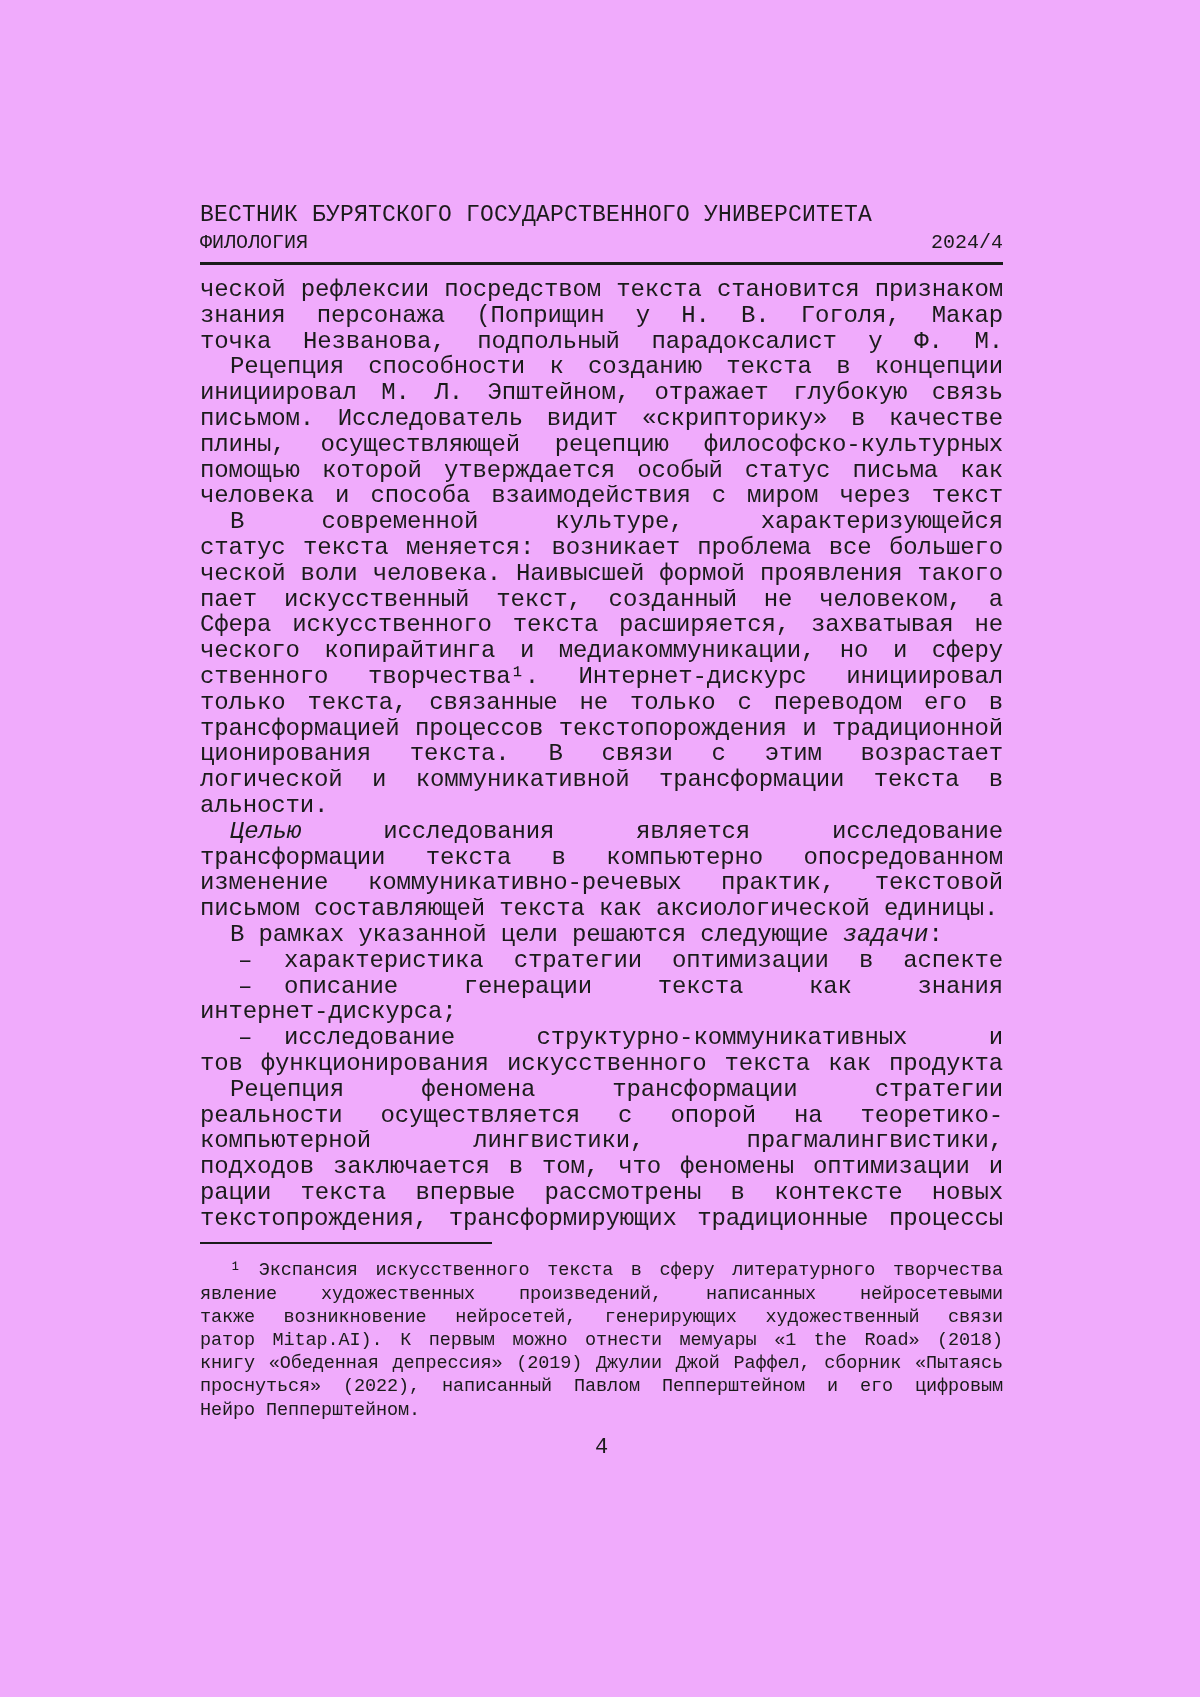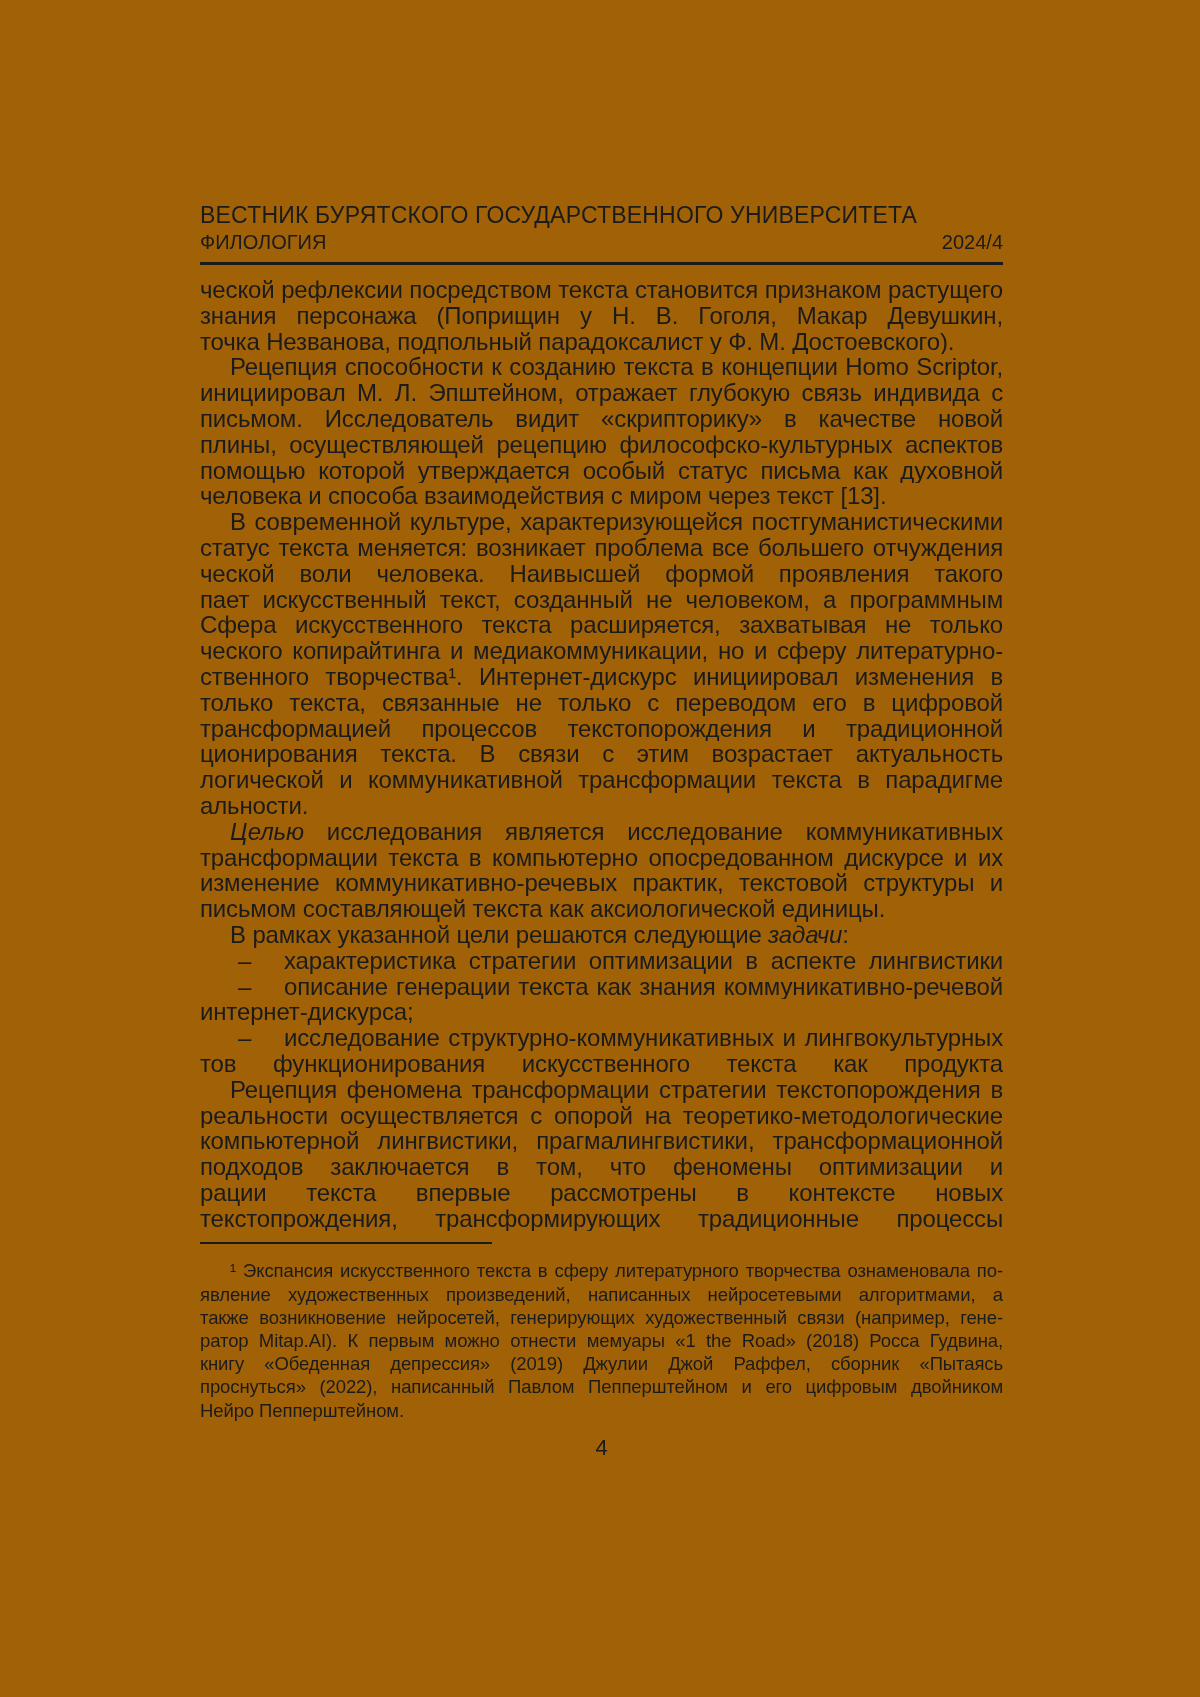--- a/index.html
+++ b/index.html
@@ -1,22 +1,22 @@
 <!DOCTYPE html>
 <html lang="ru"><head>
 <meta charset="utf-8">
 <style>
   html, body { margin: 0; padding: 0; background: #ffffff; }
   .sheet {
     position: relative;
     width: 1200px;
     height: 1697px;
-    background: #a16207;
+    background: #f0abfc;
     color: #1b1b1b;
-    font-family: Liberation Sans, sans-serif;
+    font-family: Liberation Mono, monospace;
     overflow: hidden;
   }
   .column {
     position: absolute;
     left: 200px;
     top: 202px;
     width: 803px;
   }
   .header-title {
     font-size: 23px;

